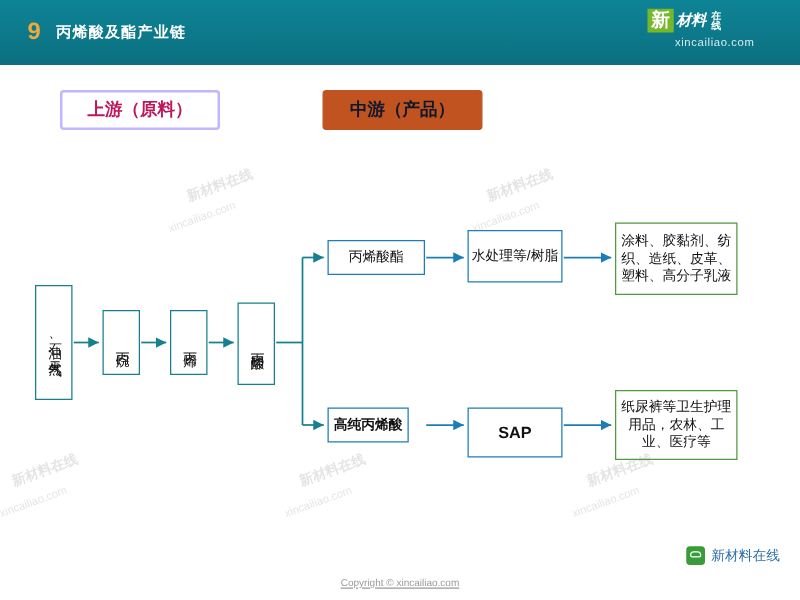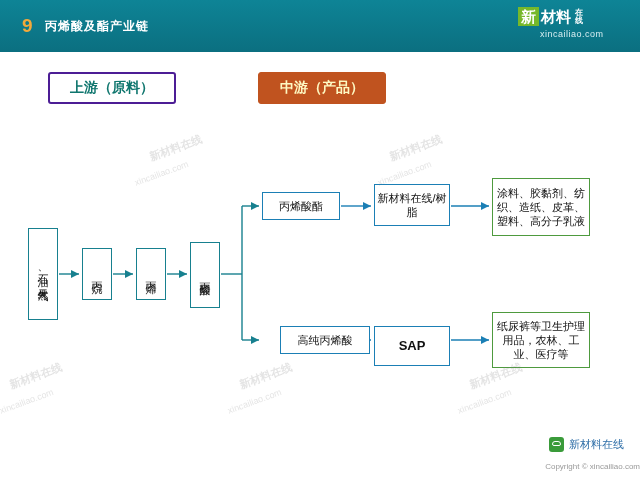--- a/index.html
+++ b/index.html
@@ -61,24 +61,25 @@
   .brand-green {
     background: #76b82a;
     color: #ffffff;
     font-size: 15px;
     font-weight: bold;
     padding: 1px 3px;
     line-height: 17px;
   }
   .brand-white {
     color: #ffffff;
-    font-size: 15px;
+    font-size: 12px;
     font-weight: bold;
     padding: 1px 2px;
     line-height: 17px;
+    font-style: italic;
   }
   .brand-stack {
     display: inline-block;
     color: #ffffff;
     font-size: 8px;
     line-height: 8px;
     font-weight: bold;
     padding-left: 2px;
   }
   #brand-url {
@@ -96,29 +97,29 @@
     align-items: center;
     justify-content: center;
     font-size: 14px;
     font-weight: bold;
     border-radius: 3px;
     box-sizing: border-box;
   }
   #label-upstream {
     left: 48px; top: 72px;
     width: 128px; height: 32px;
-    border: 2px solid #4c1d95;
-    color: #0f766e;
+    border: 2px solid #c4b5fd;
+    color: #be185d;
     background: #ffffff;
   }
   #label-midstream {
     left: 258px; top: 72px;
     width: 128px; height: 32px;
     background: #c0531f;
-    color: #fef9c3;
+    color: #0f172a;
     border: 1px solid #c0531f;
   }
   #label-downstream {
     left: 495px; top: 72px;
     width: 130px; height: 32px;
     border: 2px solid #3fa9d4;
     color: #1b7fb5;
     background: #ffffff;
   }
 
@@ -146,21 +147,21 @@
   }
   .node.teal { border-color: #17808f; }
   .node.green { border-color: #4e9a3e; }
 
   #node-oil      { left: 28px;  top: 228px; width: 30px;  height: 92px; }
   #node-propane  { left: 82px;  top: 248px; width: 30px;  height: 52px; }
   #node-propene  { left: 136px; top: 248px; width: 30px;  height: 52px; }
   #node-acrylic  { left: 190px; top: 242px; width: 30px;  height: 66px; }
 
   #node-ester    { left: 262px; top: 192px; width: 78px;  height: 28px; }
-  #node-pure     { left: 280px; top: 326px; width: 90px;  height: 28px; }
+  #node-pure     { left: 262px; top: 326px; width: 65px;  height: 28px; font-weight: bold; }
 
   #node-polymer  { left: 374px; top: 184px; width: 76px;  height: 42px; }
   #node-sap      { left: 374px; top: 326px; width: 76px;  height: 40px;
                    font-size: 13px; font-weight: bold; }
 
   #node-apps1    { left: 492px; top: 178px; width: 98px;  height: 58px; }
   #node-apps2    { left: 492px; top: 312px; width: 98px;  height: 56px; text-align: center; }
 
   
   #connectors {
@@ -183,23 +184,24 @@
   }
   .watermark.small {
     font-size: 9px;
     font-weight: normal;
   }
 
   
   #copyright {
     position: absolute;
     left: 0; right: 0; top: 462px;
-    text-align: right;
+    text-align: center;
     color: #9a9a9a;
     font-size: 8px;
+    text-decoration: underline;
   }
   #footer-brand {
     position: absolute;
     right: 16px; top: 437px;
     display: flex;
     align-items: center;
     gap: 5px;
   }
   #footer-icon {
     width: 15px; height: 15px;
@@ -275,21 +277,21 @@
   </svg>
 
   <div class="node vertical teal" id="node-oil">石油、天然气</div>
   <div class="node vertical teal" id="node-propane">丙烷</div>
   <div class="node vertical teal" id="node-propene">丙烯</div>
   <div class="node vertical teal" id="node-acrylic">丙烯酸</div>
 
   <div class="node" id="node-ester">丙烯酸酯</div>
   <div class="node" id="node-pure">高纯丙烯酸</div>
 
-  <div class="node" id="node-polymer">新材料在线/树脂</div>
+  <div class="node" id="node-polymer">水处理等/树脂</div>
   <div class="node" id="node-sap">SAP</div>
 
   <div class="node green" id="node-apps1">涂料、胶黏剂、纺织、造纸、皮革、塑料、高分子乳液</div>
   <div class="node green" id="node-apps2">纸尿裤等卫生护理用品，农林、工业、医疗等</div>
 
   <div class="watermark" style="left:150px; top:150px;">新材料在线</div>
   <div class="watermark small" style="left:135px; top:178px;">xincailiao.com</div>
 
   <div class="watermark" style="left:10px; top:378px;">新材料在线</div>
   <div class="watermark small" style="left:0px; top:406px;">xincailiao.com</div>

